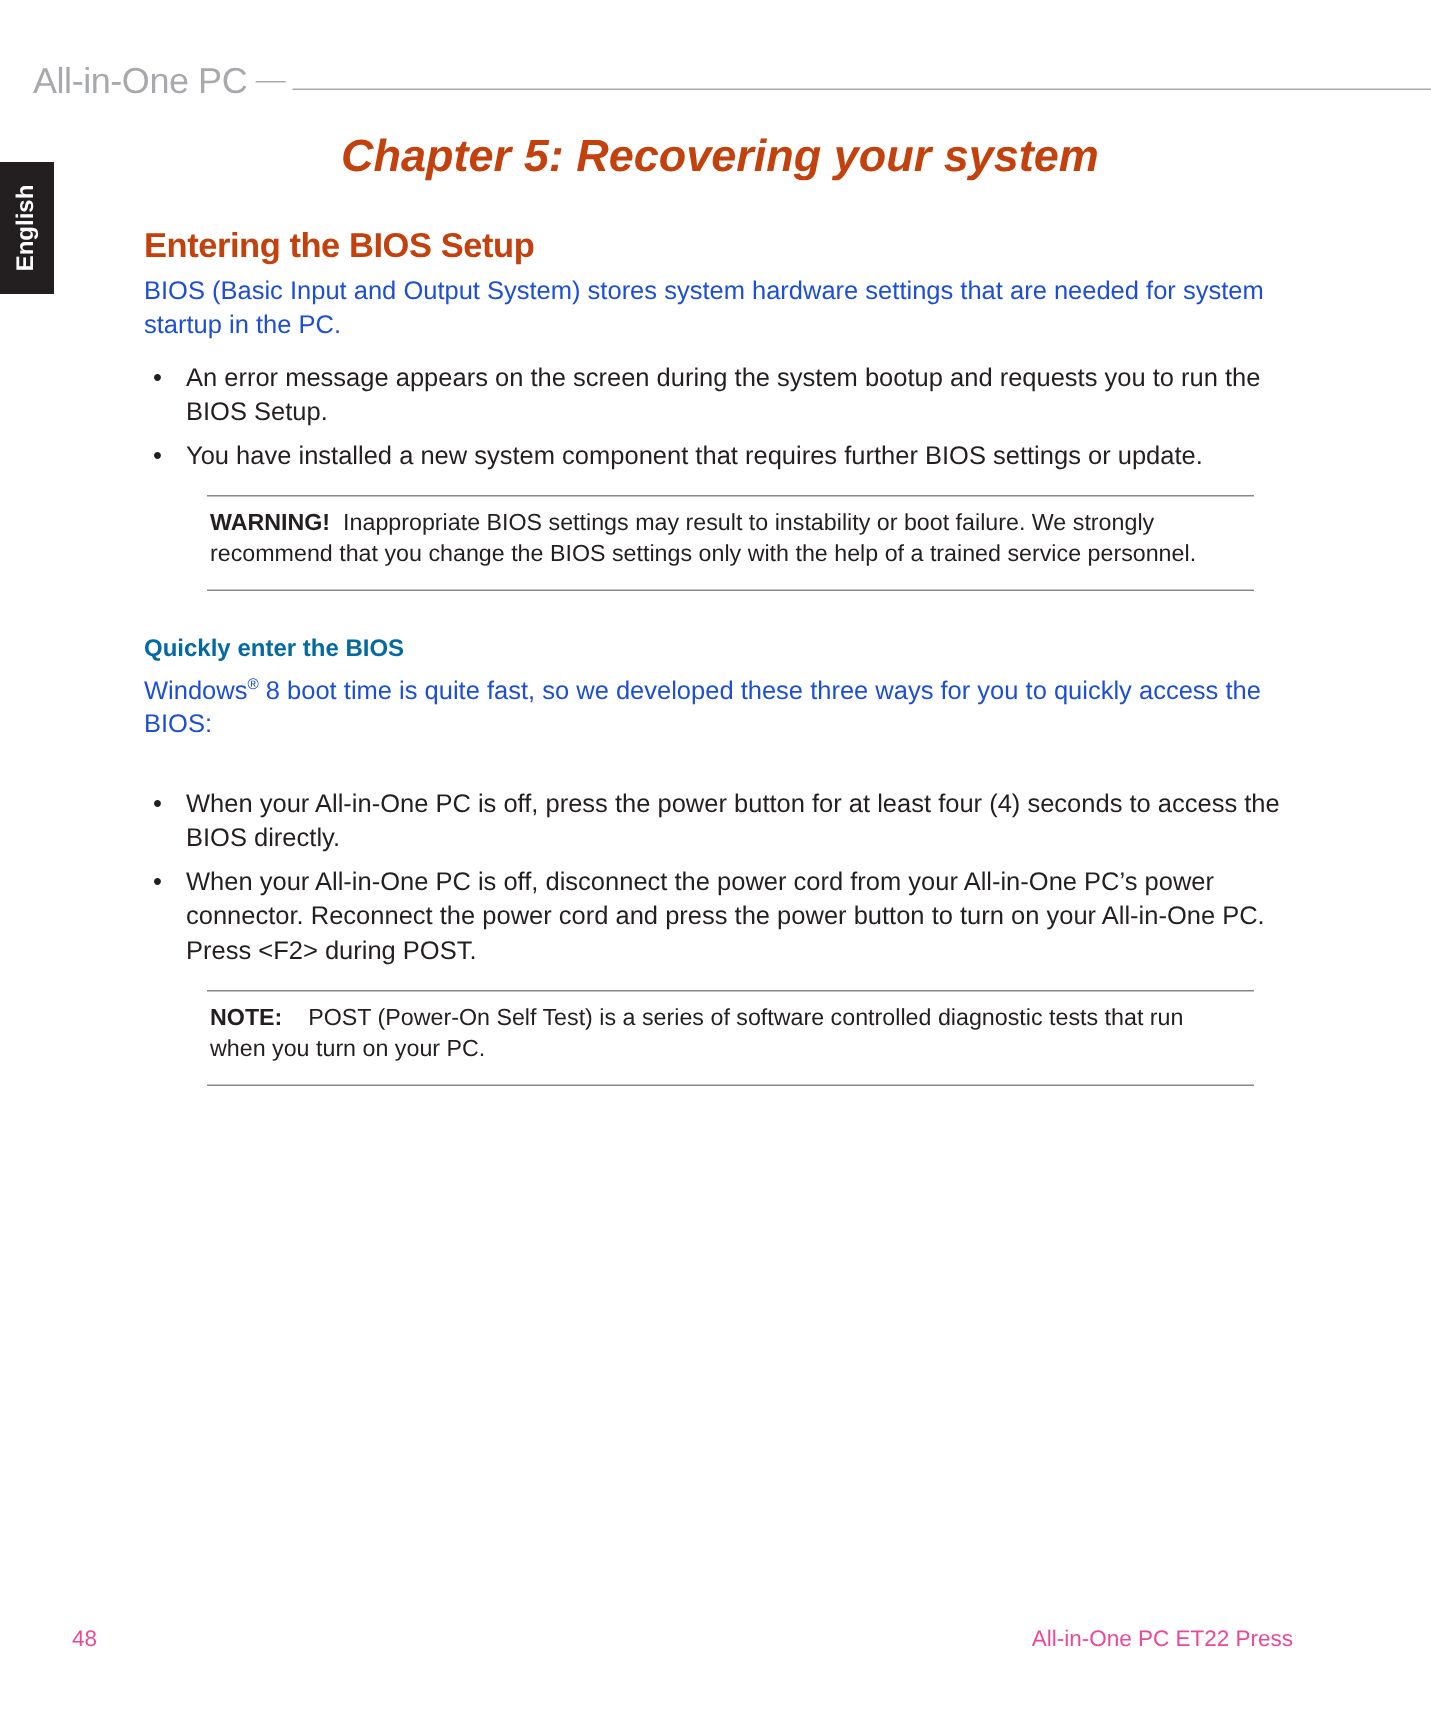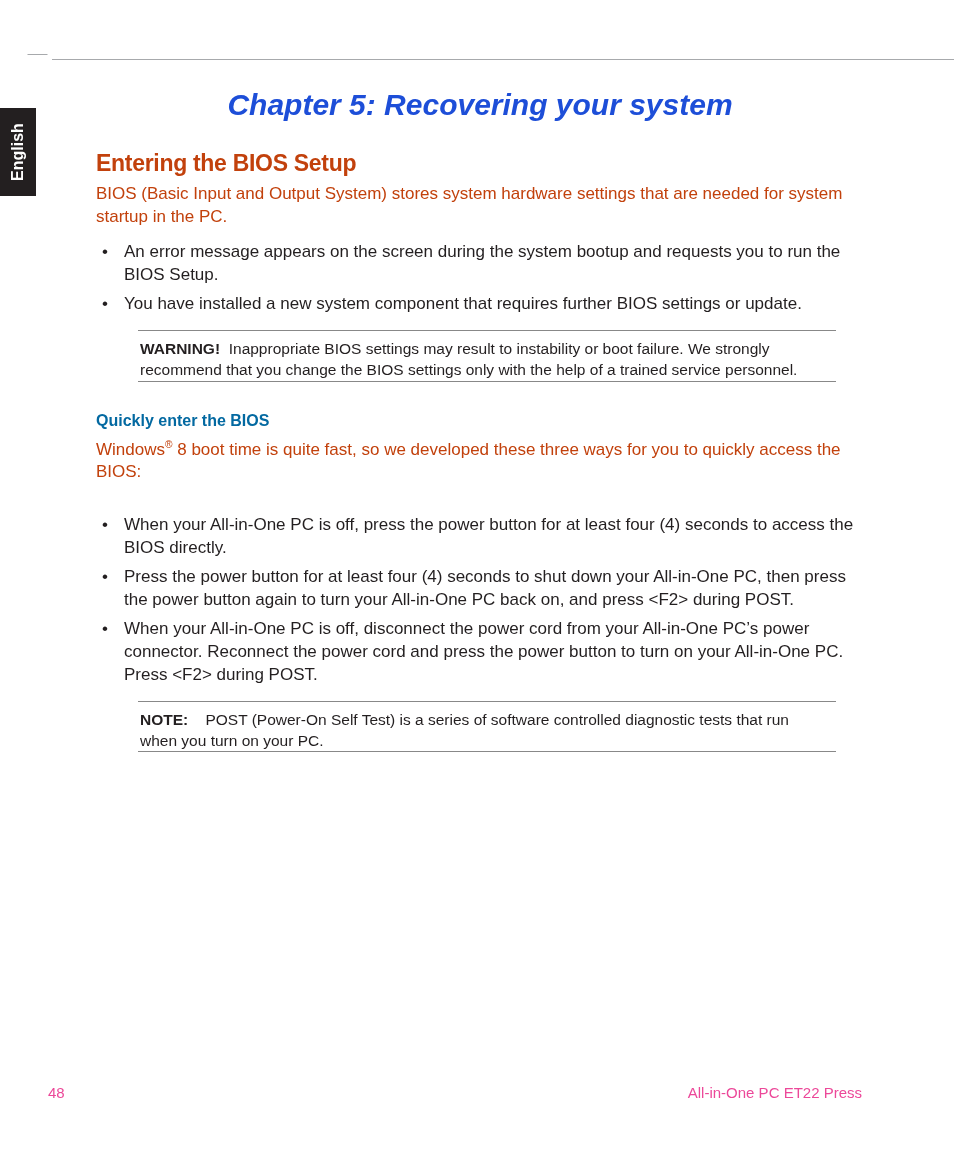--- a/index.html
+++ b/index.html
@@ -67,38 +67,38 @@
   .page {
     position: absolute;
     top: 88px;
     left: 96px;
     width: 768px;
   }
   .chapter-title {
     text-align: center;
     font-style: italic;
     font-weight: 700;
-    color: #1d4ed8;
+    color: #c2410c;
     font-size: 30px;
     margin-bottom: 28px;
     font-family: "Segoe UI Semibold", "Myriad Pro", Arial, sans-serif;
   }
   .section-h2 {
     color: #c2410c;
     font-size: 23px;
     font-weight: 700;
     margin-bottom: 6px;
     font-family: Verdana, "Segoe UI", Arial, sans-serif;
     letter-spacing: -0.3px;
   }
   p.body {
     font-size: 17px;
     line-height: 1.35;
     margin-bottom: 12px;
-    color: #c2410c;
+    color: #1d4ed8;
   }
   ul.bullets {
     list-style: none;
     padding-left: 0;
     margin-bottom: 14px;
   }
   ul.bullets li {
     position: relative;
     padding-left: 28px;
     font-size: 17px;
@@ -109,21 +109,21 @@
     content: "•";
     position: absolute;
     left: 6px;
     top: 0;
     font-size: 17px;
   }
   .note-box {
     margin: 0 28px 30px 42px;
     border-top: 1px solid #888;
     border-bottom: 1px solid #888;
-    padding: 8px 6px 0 2px;
+    padding: 8px 6px 12px 2px;
     font-size: 15.5px;
     line-height: 1.35;
   }
   .note-box .label {
     font-weight: 700;
   }
   .section-h3 {
     color: #0369a1;
     font-size: 16px;
     font-weight: 700;
@@ -139,20 +139,21 @@
     display: flex;
     justify-content: space-between;
     font-size: 15px;
     color: #ec4899;
   }
 </style>
 </head>
 <body>
 
 <div class="header-bar">
+  <span class="header-label">All-in-One PC</span>
   <span class="header-diag"></span>
   <span class="header-line"></span>
 </div>
 
 <div class="lang-tab">
   <span>English</span>
 </div>
 
 <div class="page">
 
@@ -176,21 +177,20 @@
   <h3 class="section-h3">Quickly enter the BIOS</h3>
 
   <p class="body">
     <span>Windows</span><sup>®</sup><span> 8 boot time is quite fast, so we developed these three ways for you to quickly access the BIOS:</span>
   </p>
 
   <div style="height:18px"></div>
 
   <ul class="bullets">
     <li>When your All-in-One PC is off, press the power button for at least four (4) seconds to access the BIOS directly.</li>
-    <li>Press the power button for at least four (4) seconds to shut down your All-in-One PC, then press the power button again to turn your All-in-One PC back on, and press &lt;F2&gt; during POST.</li>
     <li>When your All-in-One PC is off, disconnect the power cord from your All-in-One PC’s power connector. Reconnect the power cord and press the power button to turn on your All-in-One PC. Press &lt;F2&gt; during POST.</li>
   </ul>
 
   <div class="note-box">
     <span class="label">NOTE:</span>
     &nbsp;&nbsp;&nbsp;<span>POST (Power-On Self Test) is a series of software controlled diagnostic tests that run when you turn on your PC.</span>
   </div>
 
 </div>
 

